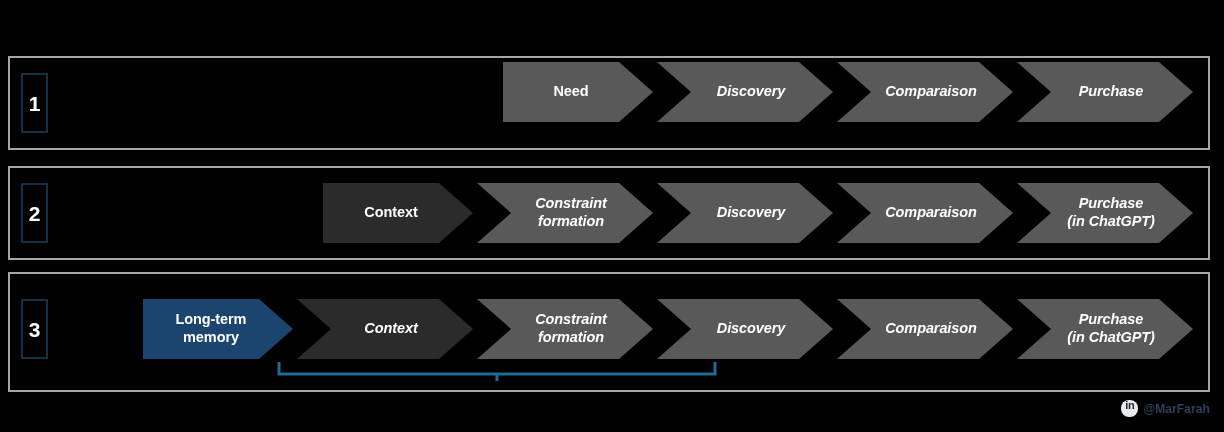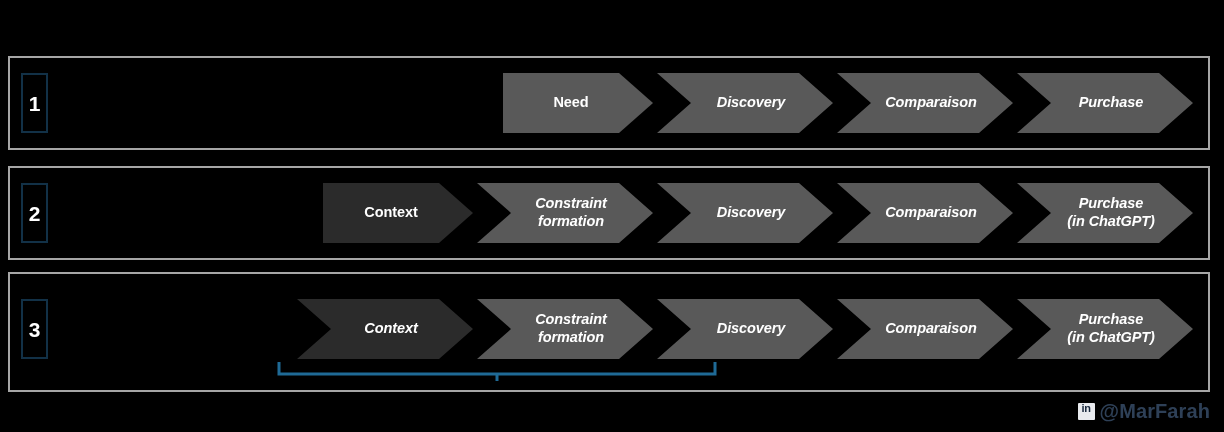--- a/index.html
+++ b/index.html
@@ -57,21 +57,21 @@
   #row-3 .num-badge { top: 25px; }
 
   
   .flow {
     position: absolute;
     height: 60px;
     right: 15px;
     display: flex;
     align-items: stretch;
   }
-  #row-1 .flow { top: 15px; }
+  #row-1 .flow { top: 4px; }
   #row-2 .flow { top: 15px; }
   #row-3 .flow { top: 25px; }
 
   .chev {
     position: relative;
     height: 60px;
     display: flex;
     align-items: center;
     justify-content: center;
     text-align: center;
@@ -110,33 +110,33 @@
     position: absolute;
     right: 14px;
     top: 400px;
     display: flex;
     align-items: center;
     gap: 5px;
   }
   .li-icon {
     width: 17px;
     height: 17px;
-    border-radius: 1px;
+    border-radius: 8px;
     background: #e8eaee;
     display: flex;
     justify-content: center;
     font-size: 11px;
     font-weight: bold;
     color: #16263b;
     line-height: 1;
     letter-spacing: -0.3px;
   }
   .handle {
     color: #2e4057;
-    font-size: 20px;
+    font-size: 12px;
     font-weight: bold;
     letter-spacing: 0.1px;
   }
 </style>
 </head>
 <body>
 
 <div class="stage">
 
   <div class="row" id="row-1" style="border-color: rgb(166, 166, 166);">
@@ -182,20 +182,24 @@
 (in ChatGPT)</span>
       </div>
     </div>
   </div>
 
   <div class="row" id="row-3" style="border-color: rgb(166, 166, 166);">
     <div class="num-badge" style="border-color: rgb(18, 49, 71);">
       <span>3</span>
     </div>
     <div class="flow">
+      <div class="chev" style="background: rgb(27, 69, 111); width: 150px; flex: 0 0 auto;">
+        <span class="label">Long-term
+memory</span>
+      </div>
       <div class="chev notched" style="background: rgb(43, 43, 43); width: 176px; flex: 0 0 auto;">
         <span class="label">Context</span>
       </div>
       <div class="chev notched" style="background: rgb(89, 89, 89); width: 176px; flex: 0 0 auto;">
         <span class="label">Constraint
 formation</span>
       </div>
       <div class="chev notched" style="background: rgb(89, 89, 89); width: 176px; flex: 0 0 auto;">
         <span class="label">Discovery</span>
       </div>

